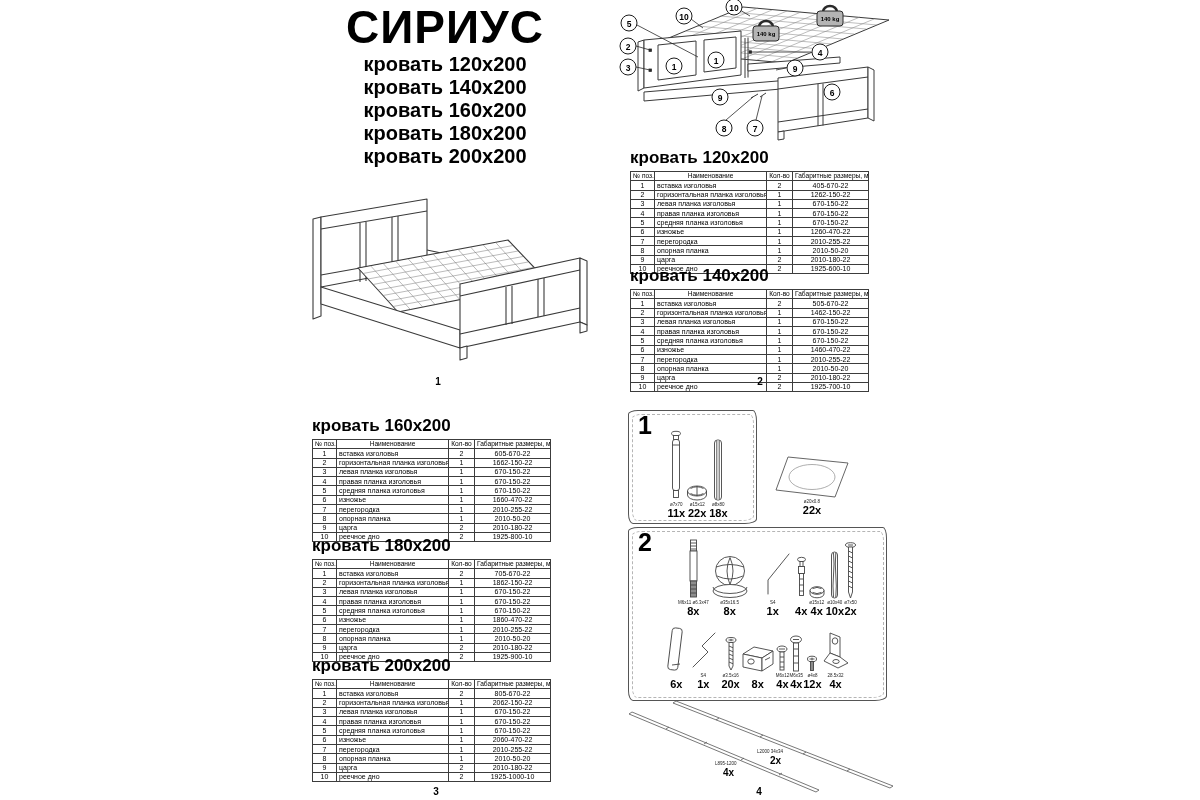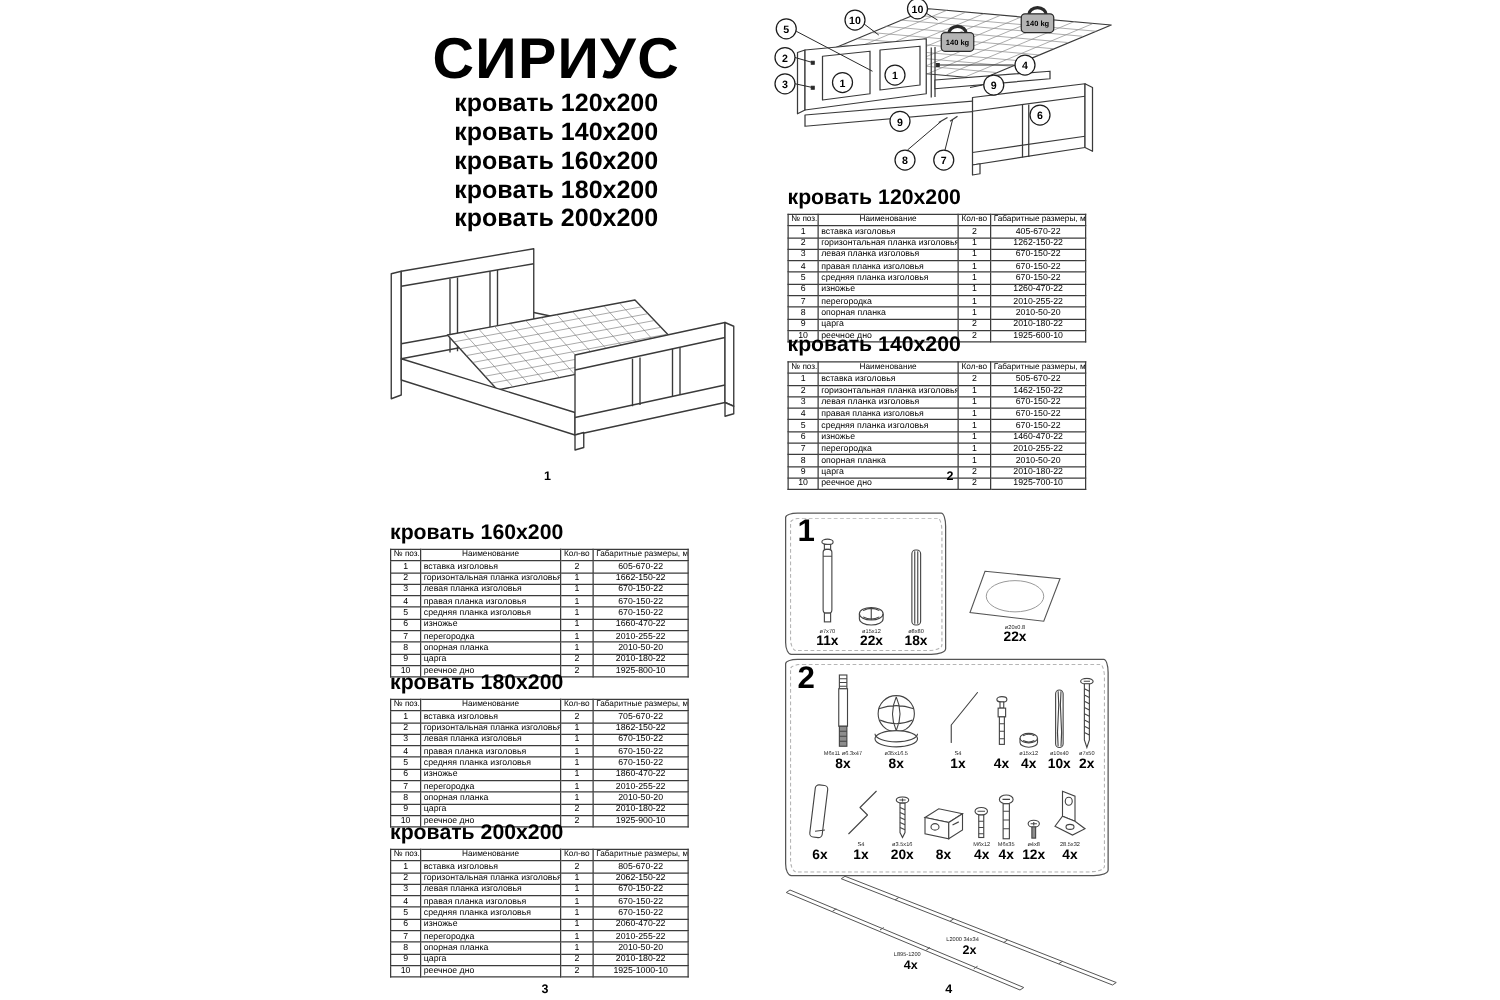--- a/index.html
+++ b/index.html
@@ -1,21 +1,21 @@
 <!DOCTYPE html>
 <html><head>
 <meta charset="utf-8">
 <style>
   html,body{margin:0;padding:0;}
   body{width:1200px;height:800px;background:#fff;position:relative;overflow:hidden;
        font-family:"Liberation Sans","DejaVu Sans",sans-serif;color:#000;}
   .abs{position:absolute;}
 
   
-  .title-block{left:295px;top:2px;width:300px;text-align:center;margin-top:19px;}
+  .title-block{left:295px;top:2px;width:300px;text-align:center;}
   .title-block h1{margin:0;font-size:46px;font-weight:bold;letter-spacing:1px;line-height:1.1;}
   .size-line{font-size:20px;font-weight:bold;line-height:23px;}
 
   
   .parts-block{width:240px;}
   .pt-title{font-size:17px;font-weight:bold;margin:0 0 3px 0;}
   table.pt{border-collapse:collapse;table-layout:fixed;width:238px;}
   table.pt th,table.pt td{border:0.8px solid #3c3c3c;font-size:7px;font-weight:normal;
       padding:0 2px;height:8.3px;line-height:1.05;text-align:center;white-space:nowrap;overflow:hidden;}
   table.pt th{font-size:6.6px;}
@@ -30,21 +30,21 @@
   .callout{position:absolute;width:15px;height:15px;border:1.6px solid #1c1c1c;border-radius:50%;
       background:#fff;font-size:8.5px;font-weight:bold;display:flex;align-items:center;
       justify-content:center;transform:translate(-50%,-50%);z-index:2;}
 
   
   .hw-panel{border:1.3px solid #555;background:#fff;
       border-radius:10px 4px 12px 5px / 4px 11px 5px 10px;}
   .hw-panel::after{content:"";position:absolute;inset:2.5px;border:0.8px dashed #b5b5b5;
       border-radius:inherit;pointer-events:none;}
   .hw-step{position:absolute;left:9px;top:2px;font-size:25px;font-weight:bold;line-height:1;}
-  .hw-row{display:flex;align-items:flex-end;justify-content:space-between;}
+  .hw-row{display:flex;align-items:flex-end;justify-content:center;}
   .hw-item{display:flex;flex-direction:column;align-items:center;justify-content:flex-end;}
   .hw-size{font-size:4.5px;line-height:5px;height:5px;color:#222;white-space:nowrap;}
   .hw-count{font-size:11px;font-weight:bold;line-height:12px;}
   .hw-item svg *{stroke:#444;stroke-width:0.9;fill:#fff;}
   .hw-item svg .nf{fill:none;}
   .hw-item svg .dk{fill:#8d8d8d;}
   .hw1-row{position:absolute;left:0;right:0;bottom:4px;padding:0 14px 0 24px;}
   .hw2-row1{margin:10px 10px 0 30px;}
   .hw2-row2{margin:8px 16px 0 18px;}
 

